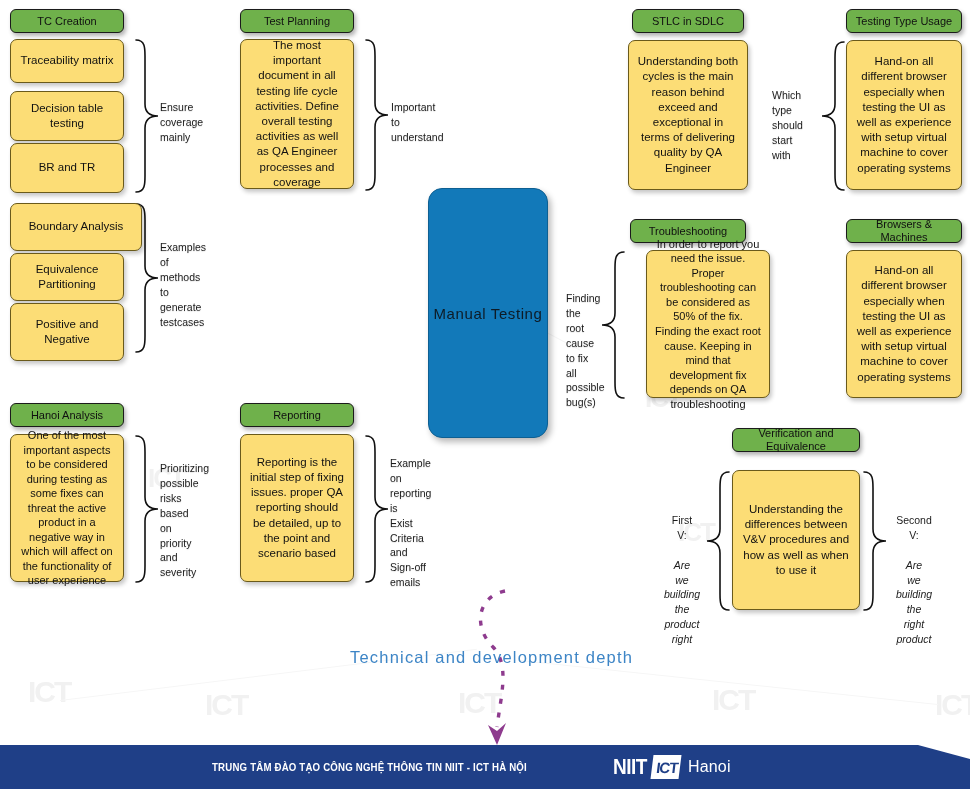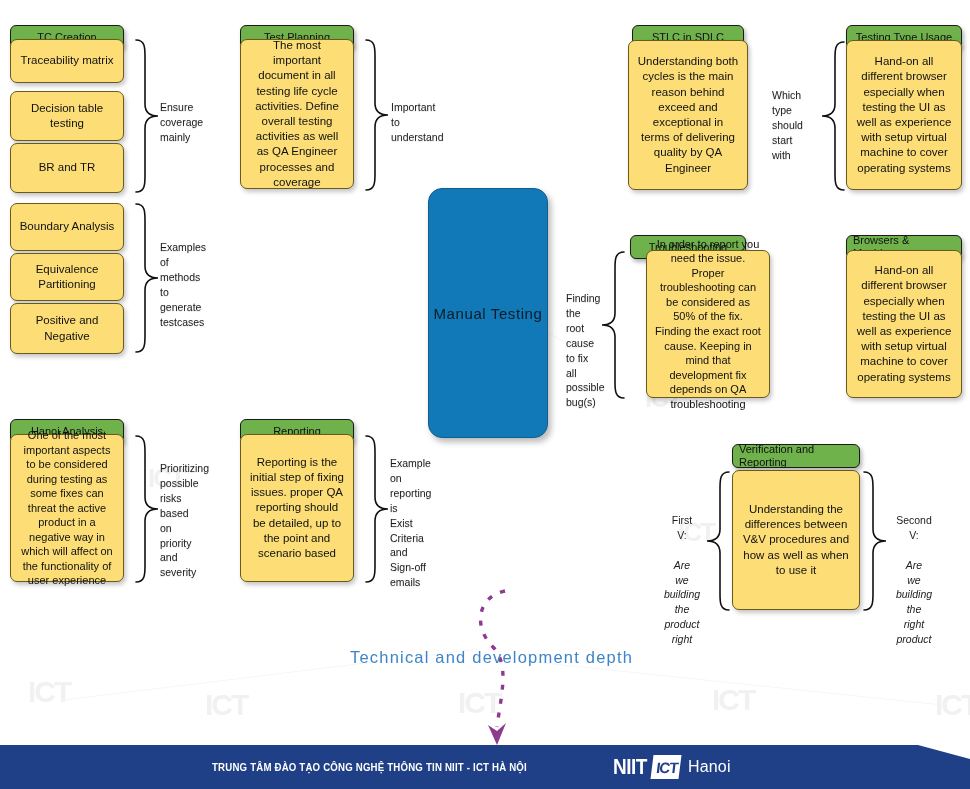--- a/index.html
+++ b/index.html
@@ -46,26 +46,25 @@
   .hdr {
     position: absolute;
     background: #6fb14b;
     border: 1.5px solid #1b1b1b;
     border-radius: 6px;
     color: #101010;
     font-size: 11px;
     display: flex;
     align-items: center;
     justify-content: center;
-    text-align: left;
+    text-align: center;
     box-shadow: 2px 3px 4px rgba(0,0,0,.30);
     z-index: 3;
     padding: 0 6px;
     line-height: 1.15;
-    margin-top: 16px;
   }
   .card {
     position: absolute;
     background: #fcdd76;
     border: 1.5px solid #6a5a1b;
     border-radius: 7px;
     color: #111111;
     font-size: 11.5px;
     display: flex;
     align-items: center;
@@ -254,23 +253,23 @@
 
   <div class="brace" style="left:134px; top:38px;">
     <svg width="26" height="156" viewBox="0 0 26 156">
       <path d="M2,2 C11,2 11,10 11,18 L11,66 C11,74 16,78 24,78 C16,78 11,82 11,90 L11,138 C11,146 11,154 2,154"></path>
     </svg>
   </div>
   <div class="clabel" style="left:160px; top:100px; width:62px;">Ensure
 coverage
 mainly</div>
 
-  <div class="card" style="left:10px; top:203px; width:114px; height:48px;">Boundary Analysis</div>
+  <div class="card" style="left:10px; top:203px; width:132px; height:48px;">Boundary Analysis</div>
   <div class="card" style="left:10px; top:253px; width:114px; height:48px;">Equivalence Partitioning</div>
-  <div class="card" style="left:10px; top:303px; width:114px; height:51px;">Positive and Negative</div>
+  <div class="card" style="left:10px; top:303px; width:114px; height:58px;">Positive and Negative</div>
 
   <div class="brace" style="left:134px; top:202px;">
     <svg width="26" height="152" viewBox="0 0 26 152">
       <path d="M2,2 C11,2 11,10 11,18 L11,64 C11,72 16,76 24,76 C16,76 11,80 11,88 L11,134 C11,142 11,150 2,150"></path>
     </svg>
   </div>
   <div class="clabel" style="left:160px; top:240px; width:62px;">Examples
 of
 methods
 to
@@ -356,21 +355,21 @@
   <div class="clabel" style="left:390px; top:456px; width:58px;">Example
 on
 reporting
 is
 Exist
 Criteria
 and
 Sign-off
 emails</div>
 
-  <div class="hdr" style="left:732px; top:428px; width:128px; height:24px;">Verification and Reporting</div>
+  <div class="hdr" style="left:732px; top:428px; width:128px; height:24px;">Verification and Equivalence</div>
   <div class="card" style="left:732px; top:470px; width:128px; height:140px;">Understanding the differences between V&amp;V procedures and how as well as when to use it</div>
 
   <div class="brace" style="left:705px; top:470px;">
     <svg width="26" height="142" viewBox="0 0 26 142">
       <path d="M24,2 C15,2 15,10 15,18 L15,59 C15,67 10,71 2,71 C10,71 15,75 15,83 L15,124 C15,132 15,140 24,140"></path>
     </svg>
   </div>
   <div class="vlabel" style="left:662px; top:498px; width:40px;">
     <span style="white-space:pre-line;">First
 V:</span><br>

